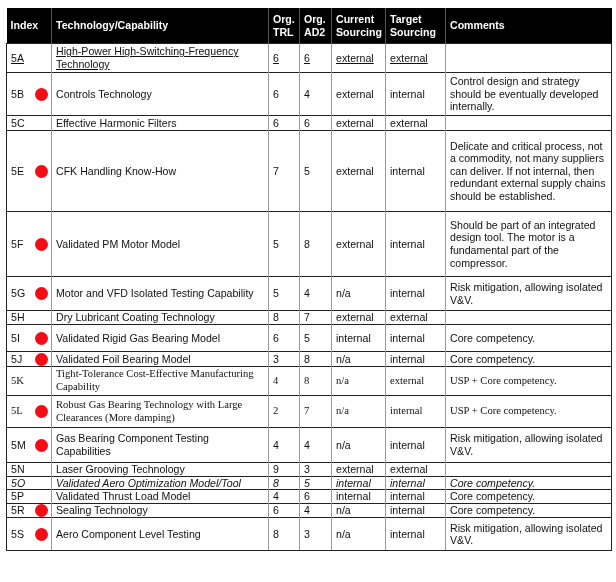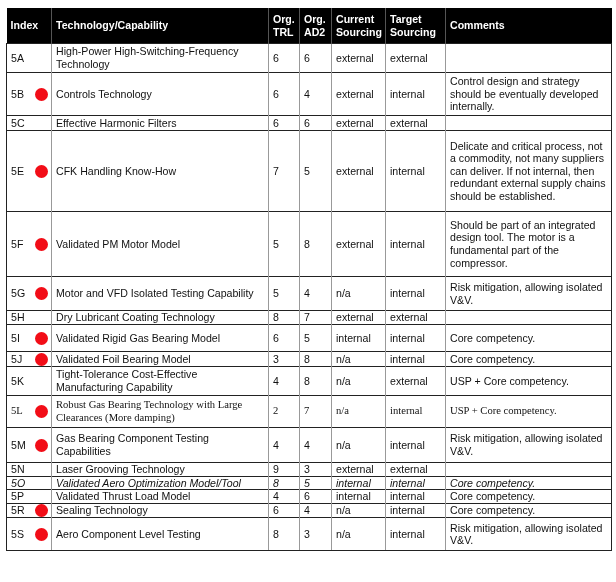--- a/index.html
+++ b/index.html
@@ -42,21 +42,21 @@
       <th>Index</th>
       <th>Technology/Capability</th>
       <th><span>Org.</span><br><span>TRL</span></th>
       <th><span>Org.</span><br><span>AD2</span></th>
       <th><span>Current</span><br><span>Sourcing</span></th>
       <th><span>Target</span><br><span>Sourcing</span></th>
       <th>Comments</th>
     </tr>
   </thead>
   <tbody id="table-body">
-      <tr style="height: 29px;">
+      <tr style="height: 29px; text-decoration: underline;">
         <td class="idx"><span>5A</span></td>
         <td class="tech"><span>High-Power High-Switching-Frequency Technology</span></td>
         <td class="num"><span>6</span></td>
         <td class="num"><span>6</span></td>
         <td><span>external</span></td>
         <td><span>external</span></td>
         <td><span></span></td>
       </tr>
       <tr style="height: 43px;">
         <td class="idx"><span>5B</span><span class="dot" style="background: rgb(242, 13, 23);"></span></td>
@@ -123,21 +123,21 @@
       </tr>
       <tr style="height: 15px;">
         <td class="idx"><span>5J</span><span class="dot" style="background: rgb(242, 13, 23);"></span></td>
         <td class="tech"><span>Validated Foil Bearing Model</span></td>
         <td class="num"><span>3</span></td>
         <td class="num"><span>8</span></td>
         <td><span>n/a</span></td>
         <td><span>internal</span></td>
         <td><span>Core competency.</span></td>
       </tr>
-      <tr style="height: 29px;">
+      <tr style="height: 29px; font-family: Liberation Serif, serif;">
         <td class="idx"><span>5K</span></td>
         <td class="tech"><span>Tight-Tolerance Cost-Effective Manufacturing Capability</span></td>
         <td class="num"><span>4</span></td>
         <td class="num"><span>8</span></td>
         <td><span>n/a</span></td>
         <td><span>external</span></td>
         <td><span>USP + Core competency.</span></td>
       </tr>
       <tr style="height: 32px; font-family: Liberation Serif, serif;">
         <td class="idx"><span>5L</span><span class="dot" style="background: rgb(242, 13, 23);"></span></td>

